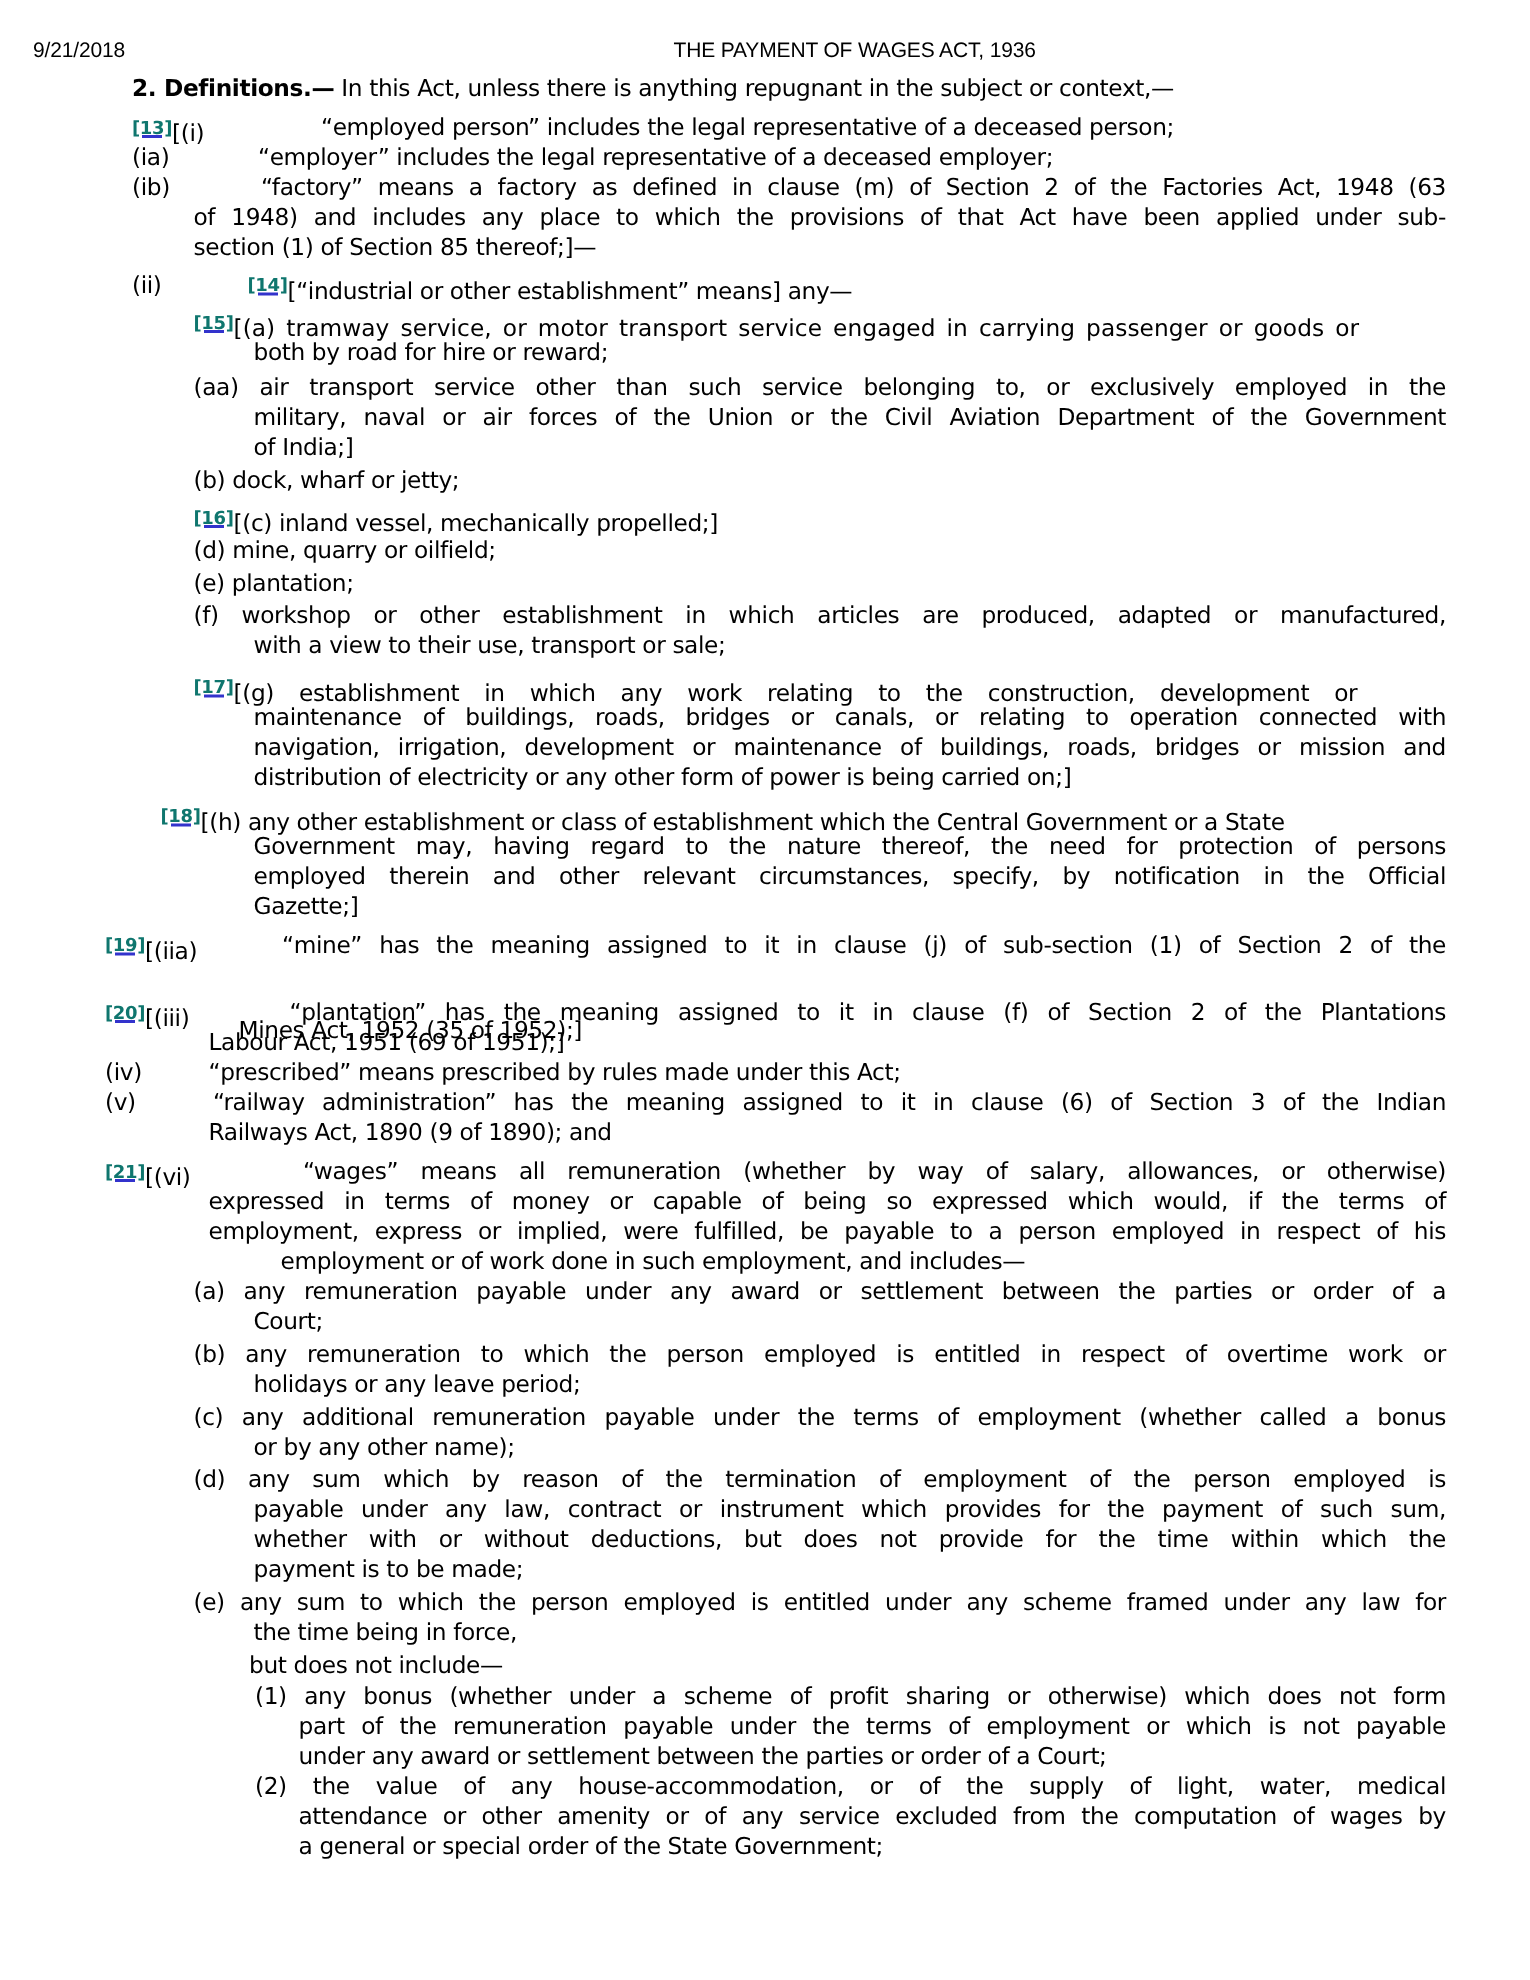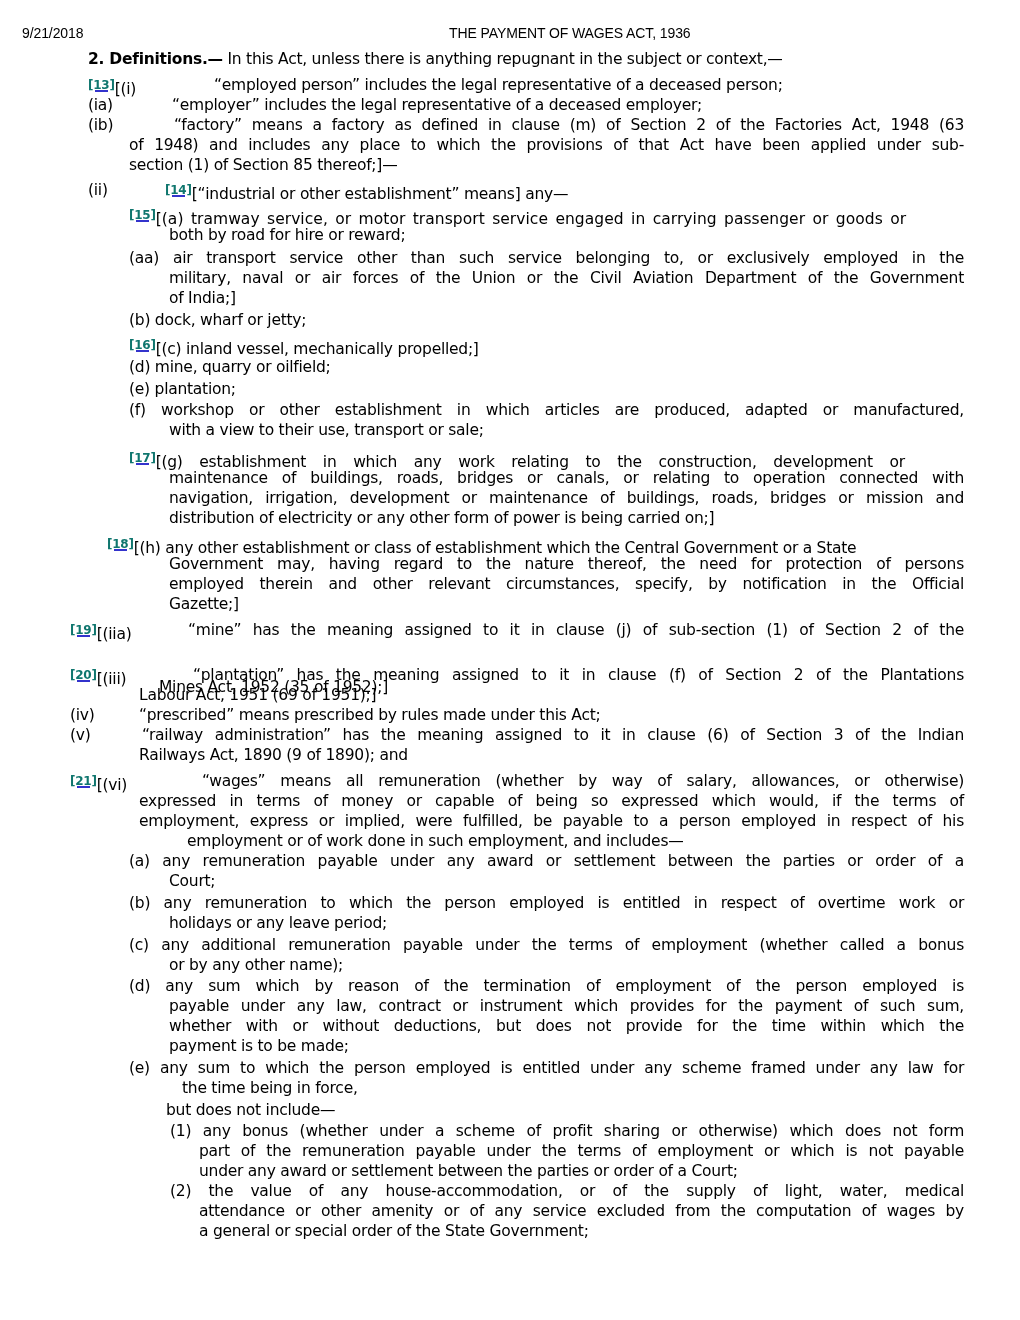--- a/index.html
+++ b/index.html
@@ -115,21 +115,21 @@
 
   <div class="ln jl" style="left:129px; top:935px; width:835px;">(c)  any additional remuneration payable under the terms of employment (whether called a bonus</div>
   <div class="ln" style="left:169px; top:955px;text-align:right;">or by any other name);</div>
 
   <div class="ln jl" style="left:129px; top:976px; width:835px;">(d)  any sum which by reason of the termination of employment of the person employed is</div>
   <div class="ln jl" style="left:169px; top:996px; width:795px;">payable under any law, contract or instrument which provides for the payment of such sum,</div>
   <div class="ln jl" style="left:169px; top:1016px; width:795px;">whether with or without deductions, but does not provide for the time within which the</div>
   <div class="ln" style="left:169px; top:1036px;">payment is to be made;</div>
 
   <div class="ln jl" style="left:129px; top:1058px; width:835px;">(e)  any sum to which the person employed is entitled under any scheme framed under any law for</div>
-  <div class="ln" style="left:182px; top:1078px;">the time being in force,</div>
+  <div class="ln" style="left:169px; top:1078px;">the time being in force,</div>
   <div class="ln" style="left:166px; top:1100px;">but does not include—</div>
 
   <div class="ln jl" style="left:170px; top:1121px; width:794px;">(1) any bonus (whether under a scheme of profit sharing or otherwise) which does not form</div>
   <div class="ln jl" style="left:199px; top:1141px; width:765px;">part of the remuneration payable under the terms of employment or which is not payable</div>
   <div class="ln" style="left:199px; top:1161px;">under any award or settlement between the parties or order of a Court;</div>
 
   <div class="ln jl" style="left:170px; top:1181px; width:794px;">(2)  the value of any house-accommodation, or of the supply of light, water, medical</div>
   <div class="ln jl" style="left:199px; top:1201px; width:765px;">attendance or other amenity or of any service excluded from the computation of wages by</div>
   <div class="ln" style="left:199px; top:1221px;">a general or special order of the State Government;</div>
 </div>

